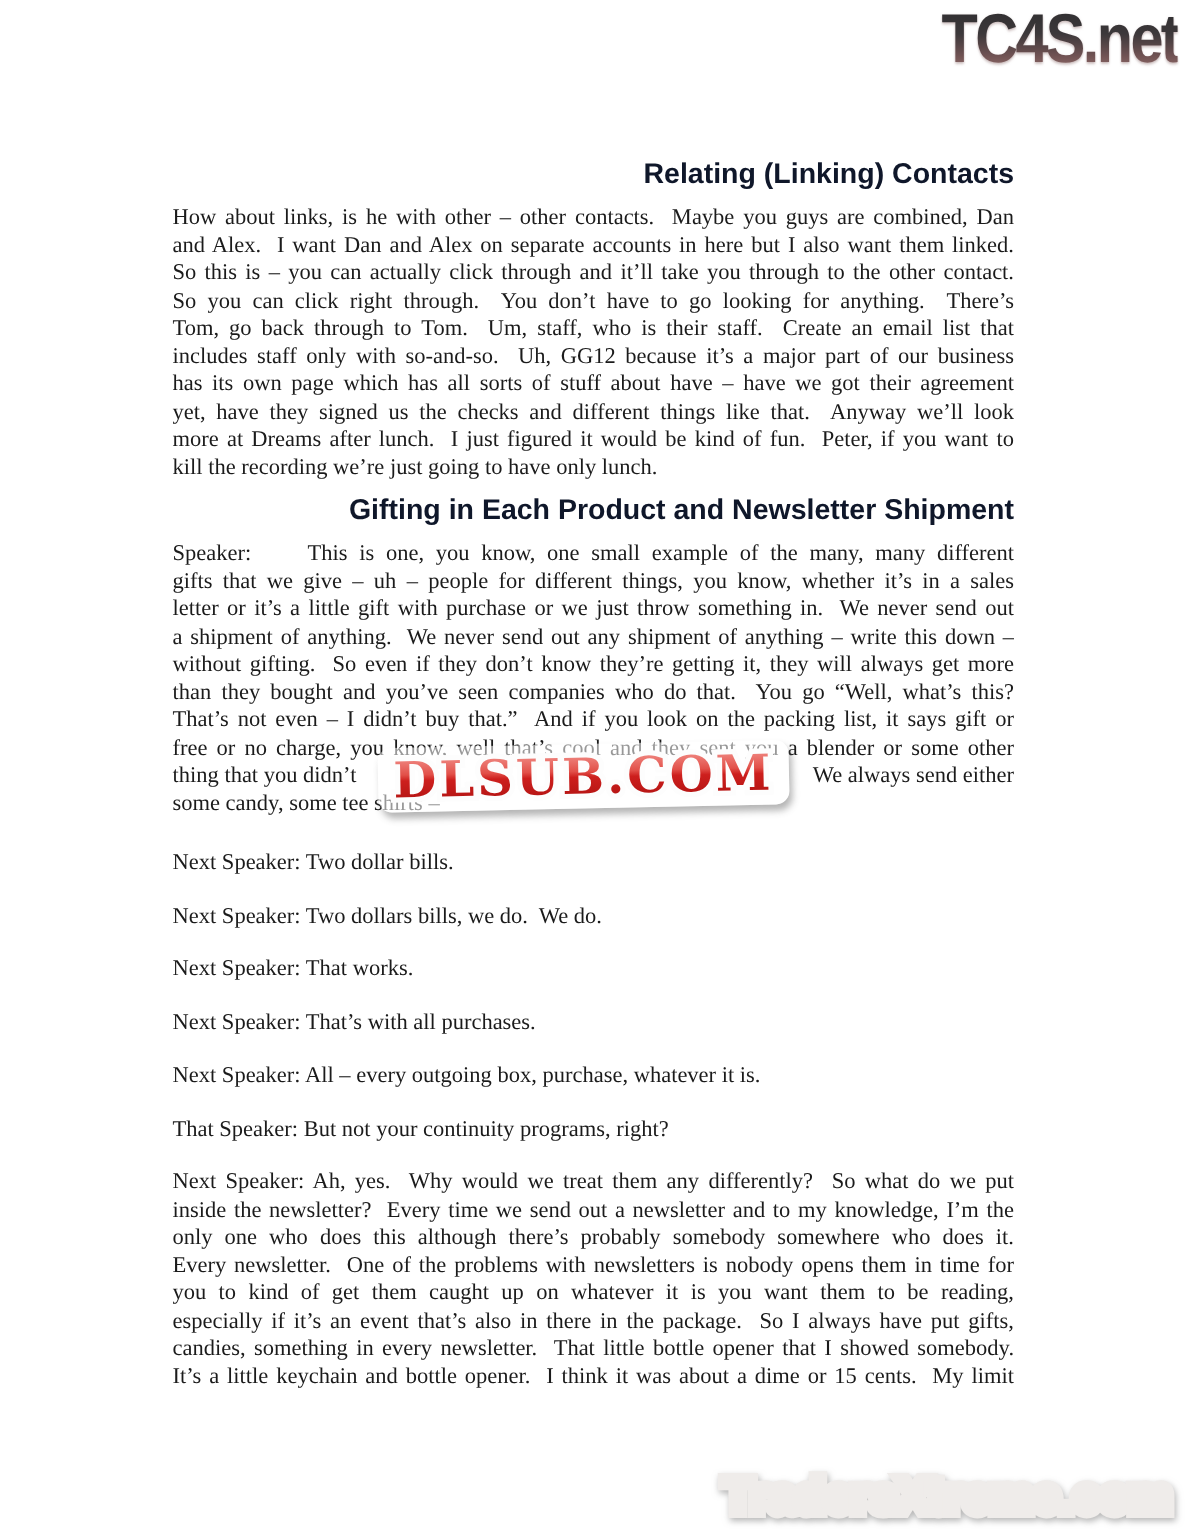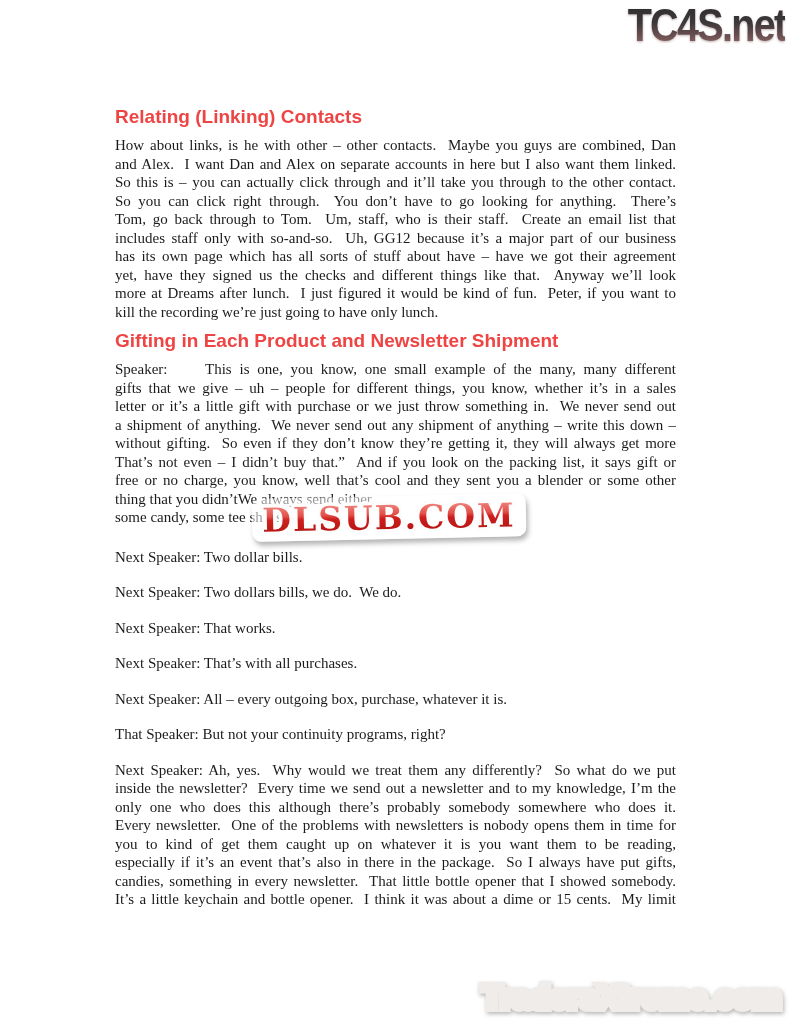--- a/index.html
+++ b/index.html
@@ -44,41 +44,42 @@
     left: 115px;
     top: 0;
     width: 561px;
     color: #1b1b1b;
     font-size: 15px;
   }
   h1 {
     font-family: "Liberation Sans", sans-serif;
     font-size: 19px;
     line-height: 22px;
-    color: #ef4444;
-    font-weight: bold;
+    color: #0f172a;
+    font-weight: bold;
+    text-align: right;
   }
   .h1a { margin-top: 106px; margin-bottom: 8px; }
   .h1b { margin-top: 9px; margin-bottom: 8px; }
 
   .ln {
     line-height: 18.5px;
     height: 18.5px;
     overflow: hidden;
     text-align: justify;
     text-align-last: justify;
     white-space: pre-wrap;
   }
   .ln.end { text-align-last: left; }
 
   .flexln { display: flex; align-items: center; }
   .flexln .spk { flex: 0 0 90px; text-align: left; text-align-last: left; }
   .flexln .rest { flex: 1; text-align: justify; text-align-last: justify; }
 
-  .splitln { display: flex; text-align: left; text-align-last: left; }
+  .splitln { display: flex; justify-content: space-between; text-align: left; text-align-last: left; }
 
   .para1 { margin-bottom: 0; }
   .para2 { margin-bottom: 21px; }
   .ns {
     line-height: 18.5px;
     height: 18.5px;
     margin-bottom: 17px;
     white-space: pre-wrap;
   }
 
@@ -170,20 +171,21 @@
 
     <div class="para2">
       <div class="ln flexln">
         <span class="spk">Speaker:</span>
         <span class="rest">This is one, you know, one small example of the many, many different</span>
       </div>
       <div class="ln">gifts that we give – uh – people for different things, you know, whether it’s in a sales</div>
       <div class="ln">letter or it’s a little gift with purchase or we just throw something in.  We never send out</div>
       <div class="ln">a shipment of anything.  We never send out any shipment of anything – write this down –</div>
       <div class="ln">without gifting.  So even if they don’t know they’re getting it, they will always get more</div>
+      <div class="ln">than they bought and you’ve seen companies who do that.  You go “Well, what’s this?</div>
       <div class="ln">That’s not even – I didn’t buy that.”  And if you look on the packing list, it says gift or</div>
       <div class="ln">free or no charge, you know, well that’s cool and they sent you a blender or some other</div>
       <div class="ln splitln">
         <span>thing that you didn’t</span>
         <span>We always send either</span>
       </div>
       <div class="ln end">some candy, some tee shirts –</div>
     </div>
 
     <div class="ns">Next Speaker: Two dollar bills.</div>

